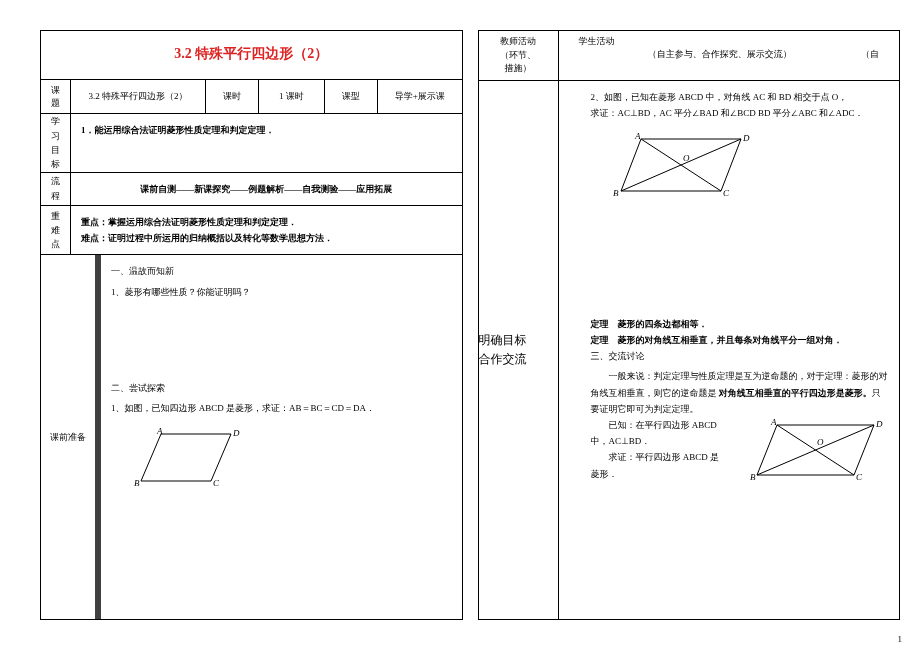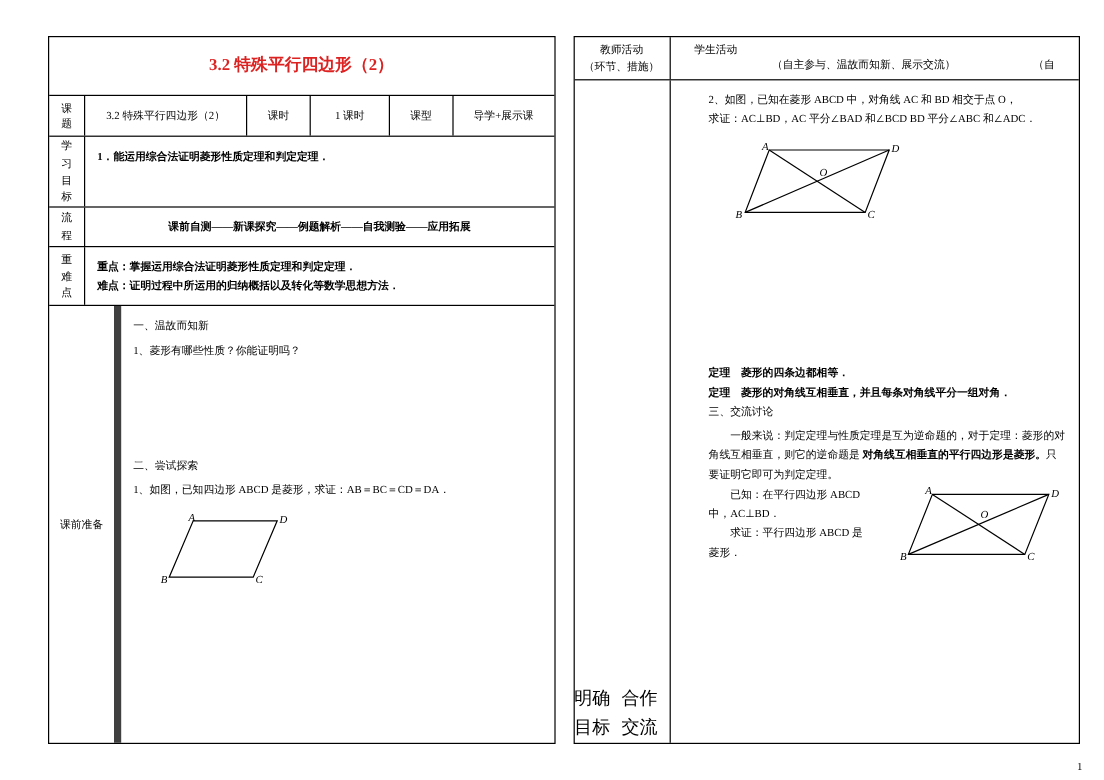--- a/index.html
+++ b/index.html
@@ -105,40 +105,40 @@
       margin: 10px 0 10px 20px;
     }
     .right-head {
       display: flex;
       border-bottom: 1px solid #000;
       font-size: 9px;
     }
     .rh-left {
       width: 80px;
       border-right: 1px solid #000;
-      padding: 4px 4px;
+      padding: 4px 18px;
       text-align: center;
       line-height: 1.5;
     }
     .rh-right {
       flex: 1;
       padding: 4px 20px;
     }
     .right-body {
       display: flex;
       flex: 1;
     }
     .rb-left {
       width: 80px;
       border-right: 1px solid #000;
       display: flex;
-      flex-direction: row;
-      align-items: flex-end;
-      justify-content: center;
-      font-size: 15px;
+      flex-direction: column;
+      align-items: flex-start;
+      justify-content: center;
+      font-size: 12px;
       line-height: 1.6;
     }
     .rb-right {
       flex: 1;
       padding: 8px 10px;
       font-size: 9px;
       line-height: 1.8;
       position: relative;
       margin-left: 22px;
     }
@@ -225,21 +225,21 @@
   </div>
 
   <div class="right-panel">
     <div class="right-head">
       <div class="rh-left">
         <div>教师活动</div>
         <div>（环节、措施）</div>
       </div>
       <div class="rh-right">
         <div>学生活动</div>
-        <div style="text-align:center"><span>（自主参与、温故而知新、展示交流）</span><span style="float:right">（自</span></div>
+        <div style="text-align:center"><span>（自主参与、合作探究、展示交流）</span><span style="float:right">（自</span></div>
       </div>
     </div>
     <div class="right-body">
       <div class="rb-left">
         <div>明确目标</div>
         <div>合作交流</div>
       </div>
       <div class="rb-right">
         <div>2、如图，已知在菱形 ABCD 中，对角线 AC 和 BD 相交于点 O，</div>
         <div>求证：AC⊥BD，AC 平分∠BAD 和∠BCD  BD 平分∠ABC 和∠ADC．</div>

